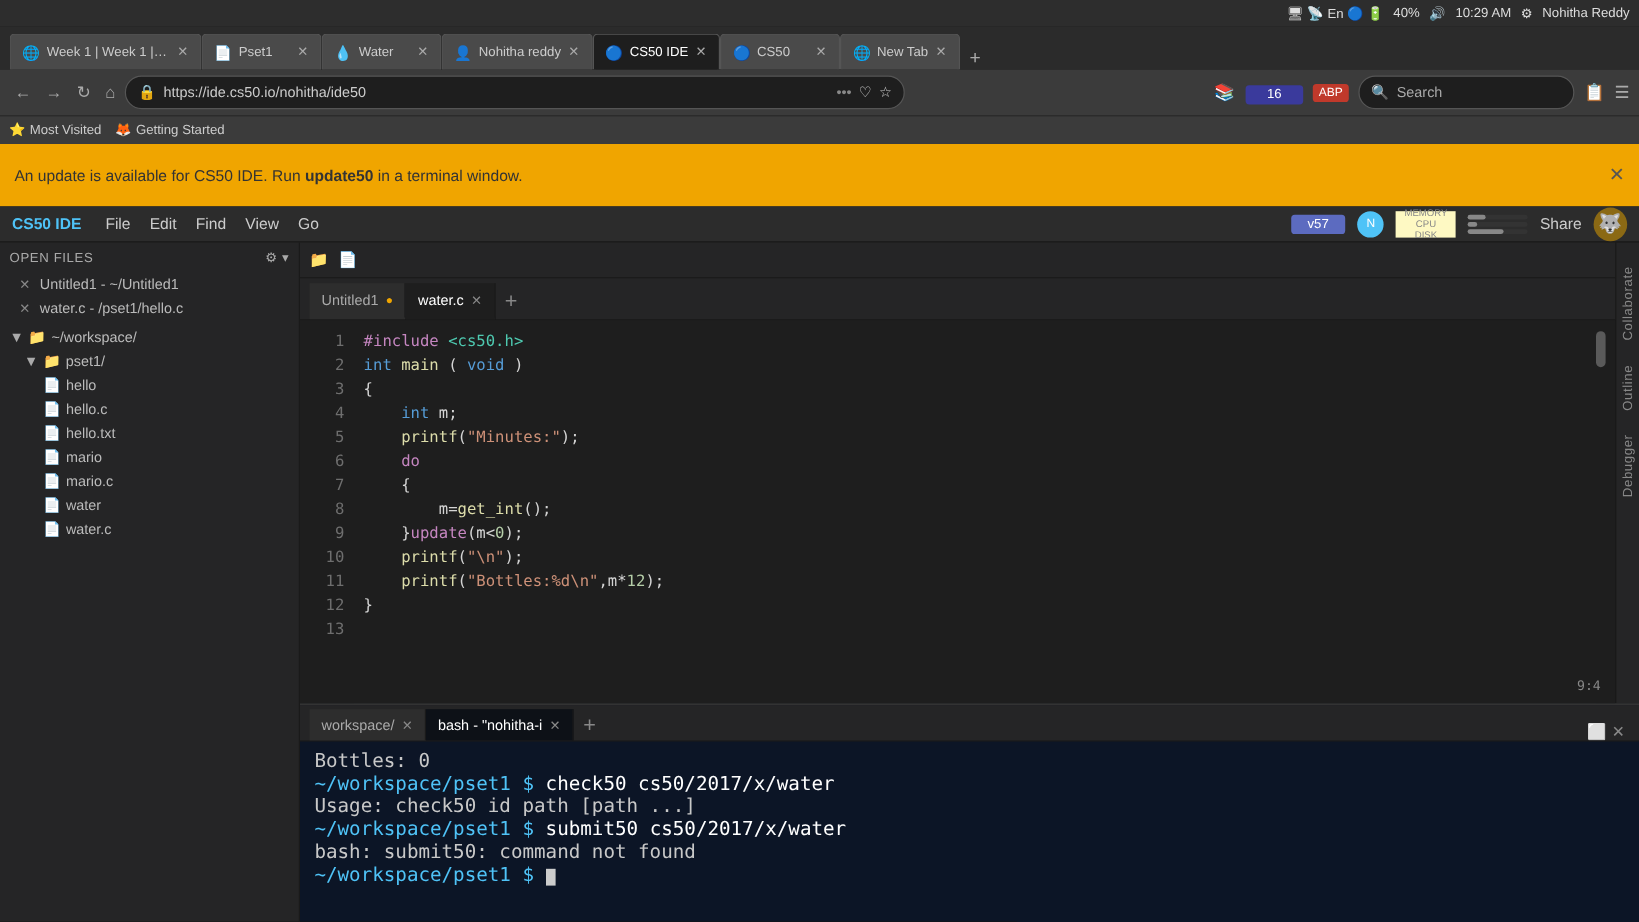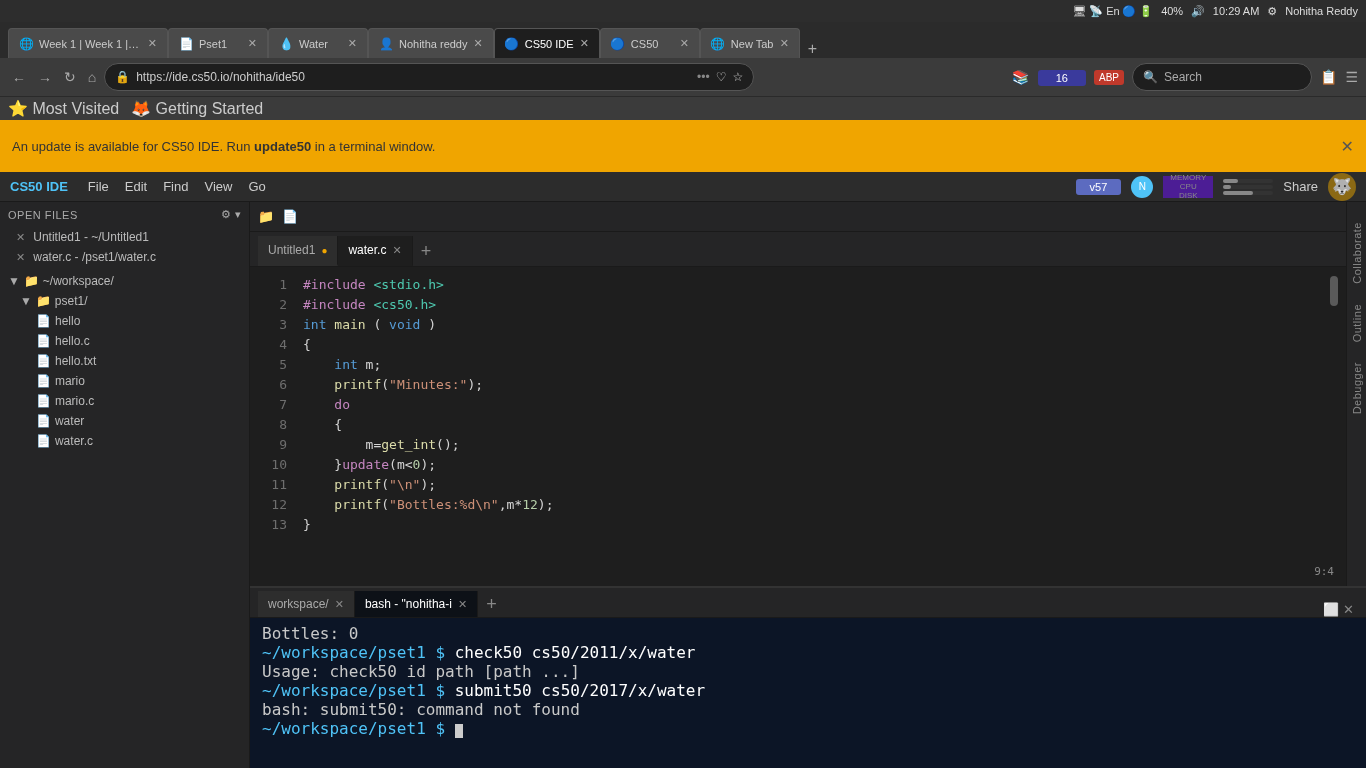--- a/index.html
+++ b/index.html
@@ -86,21 +86,21 @@
 
     
     #bookmarks-bar {
       height: 24px;
       background: #3b3b3b;
       display: flex;
       align-items: center;
       padding: 0 8px;
       gap: 12px;
       border-top: 1px solid #2a2a2a;
-      font-size: 16px;
+      font-size: 11px;
       color: #ccc;
     }
 
     
     #update-bar {
       height: 52px;
       background: #f0a500;
       display: flex;
       align-items: center;
       padding: 0 12px;
@@ -124,21 +124,21 @@
       align-items: center;
       padding: 0 10px;
       gap: 16px;
       border-bottom: 1px solid #1a1a1a;
     }
     #ide-logo { color: #4fc3f7; font-weight: bold; font-size: 13px; margin-right: 4px; }
     .ide-menu-item { color: #ccc; cursor: pointer; font-size: 13px; }
     #ide-right { margin-left: auto; display: flex; align-items: center; gap: 10px; font-size: 11px; color: #aaa; }
     #version-badge { background: #5c6bc0; color: #fff; padding: 2px 14px; border-radius: 3px; font-size: 11px; }
     #user-avatar { width: 22px; height: 22px; border-radius: 50%; background: #4fc3f7; display: flex; align-items: center; justify-content: center; font-size: 10px; color: #fff; }
-    #memory-display { background: #4c1d95; width: 50px; height: 22px; display: flex; align-items: center; justify-content: center; font-size: 9px; color: #888; flex-direction: column; }
+    #memory-display { background: #fef9c3; width: 50px; height: 22px; display: flex; align-items: center; justify-content: center; font-size: 9px; color: #888; flex-direction: column; }
     #share-btn { background: none; border: none; color: #ccc; cursor: pointer; font-size: 13px; }
     #wolf-icon { width: 28px; height: 28px; background: #8b6914; border-radius: 50%; display: flex; align-items: center; justify-content: center; font-size: 16px; }
 
     
     #ide-workspace {
       display: flex;
       flex: 1;
       overflow: hidden;
     }
 
@@ -496,21 +496,21 @@
         <span>Open Files</span>
         <span>⚙ ▾</span>
       </div>
 
       <div class="open-file-item">
         <span class="close-x">✕</span>
         <span>Untitled1 - ~/Untitled1</span>
       </div>
       <div class="open-file-item">
         <span class="close-x">✕</span>
-        <span>water.c - /pset1/water.c</span>
+        <span>water.c - /pset1/hello.c</span>
       </div>
 
       <div id="file-tree-section">
         <div class="tree-item">
           <span style="color:#aaa;">▼</span>
           <span style="color:#4fc3f7;">📁</span>
           <span>~/workspace/</span>
         </div>
         <div class="tree-item indent-1">
           <span style="color:#aaa;">▼</span>
@@ -581,21 +581,20 @@
               <div>6</div>
               <div>7</div>
               <div>8</div>
               <div>9</div>
               <div>10</div>
               <div>11</div>
               <div>12</div>
               <div>13</div>
             </div>
             <div id="code-content">
-              <div class="code-line"><span class="inc">#include</span> <span class="hdr">&lt;stdio.h&gt;</span></div>
               <div class="code-line"><span class="inc">#include</span> <span class="hdr">&lt;cs50.h&gt;</span></div>
               <div class="code-line"><span class="kw">int</span> <span class="fn">main</span> <span class="punct">( </span><span class="kw">void</span><span class="punct"> )</span></div>
               <div class="code-line"><span class="punct">{</span></div>
               <div class="code-line"><span class="kw">    int</span><span class="plain"> m;</span></div>
               <div class="code-line"><span class="plain">    </span><span class="fn">printf</span><span class="punct">(</span><span class="str">"Minutes:"</span><span class="punct">);</span></div>
               <div class="code-line"><span class="plain">    </span><span class="kw2">do</span></div>
               <div class="code-line"><span class="plain">    {</span></div>
               <div class="code-line"><span class="plain">        m=</span><span class="fn">get_int</span><span class="punct">();</span></div>
               <div class="code-line"><span class="plain">    }</span><span class="kw2">update</span><span class="punct">(</span><span class="plain">m</span><span class="punct">&lt;</span><span class="num">0</span><span class="punct">);</span></div>
               <div class="code-line"><span class="plain">    </span><span class="fn">printf</span><span class="punct">(</span><span class="str">"\n"</span><span class="punct">);</span></div>
@@ -633,21 +632,21 @@
             <span style="color:#888;font-size:13px;cursor:pointer;">⬜</span>
             <span style="color:#888;font-size:13px;cursor:pointer;">✕</span>
           </div>
         </div>
         <div id="terminal-content">
           <div>
             <span class="term-output">Bottles: 0</span>
           </div>
           <div>
             <span class="term-prompt">~/workspace/pset1 $</span>
-            <span class="term-cmd"> check50 cs50/2011/x/water</span>
+            <span class="term-cmd"> check50 cs50/2017/x/water</span>
           </div>
           <div>
             <span class="term-output">Usage: check50 id path [path ...]</span>
           </div>
           <div>
             <span class="term-prompt">~/workspace/pset1 $</span>
             <span class="term-cmd"> submit50 cs50/2017/x/water</span>
           </div>
           <div>
             <span class="term-output">bash: submit50: command not found</span>

